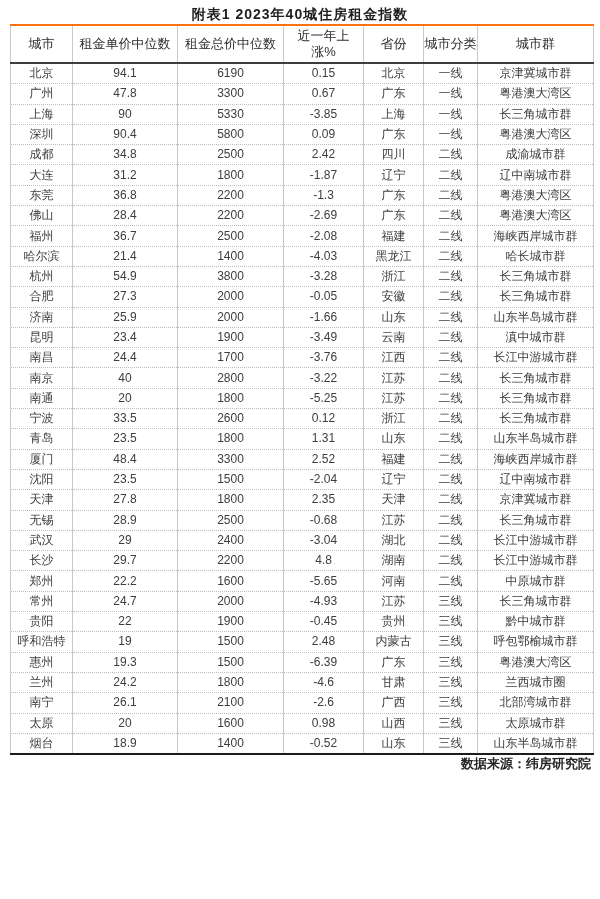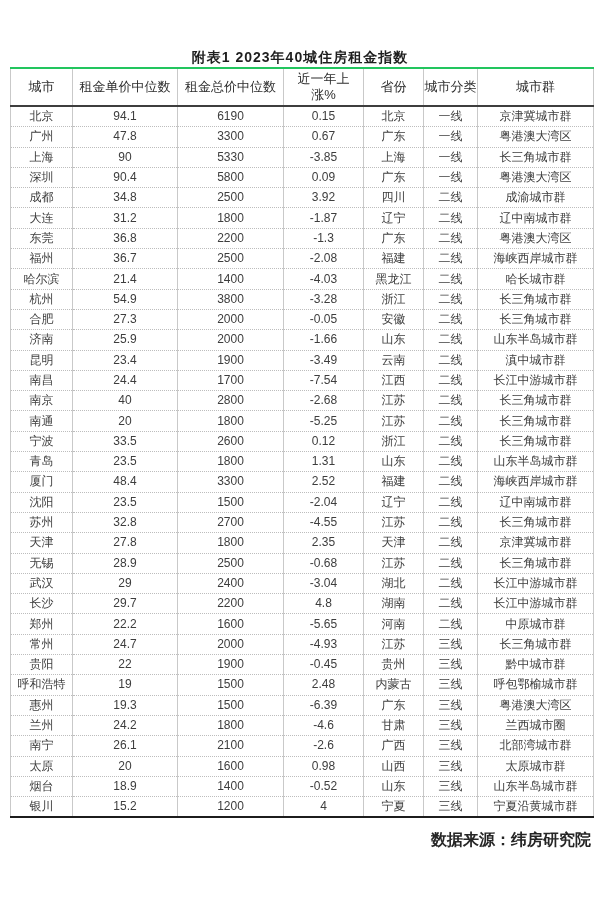--- a/index.html
+++ b/index.html
@@ -16,28 +16,27 @@
   }
   .page-title {
     text-align: center;
     font-size: 14px;
     font-weight: bold;
     color: #1f1f1f;
     padding-top: 4px;
     height: 20px;
     line-height: 20px;
     letter-spacing: 1px;
-    margin-top: 43px;
   }
   table.rent-table {
     border-collapse: collapse;
     table-layout: fixed;
     width: 583px;
     margin-left: 10px;
-    border-top: 2px solid #22c55e;
+    border-top: 2px solid #f97316;
     border-bottom: 2px solid #1c1c1c;
   }
   table.rent-table th,
   table.rent-table td {
     border-left: 1px solid #c9c9c9;
     border-right: 1px solid #c9c9c9;
     text-align: center;
     vertical-align: middle;
     overflow: hidden;
     white-space: normal;
@@ -57,22 +56,22 @@
   table.rent-table td {
     font-size: 12px;
     color: #3d3d3d;
     height: 19.3px;
     line-height: 19px;
     border-bottom: 1px dotted #bdbdbd;
   }
   .data-source {
     text-align: right;
     padding-right: 9px;
-    margin-top: 12px;
-    font-size: 16px;
+    margin-top: 0;
+    font-size: 13px;
     font-weight: bold;
     color: #262626;
   }
 </style>
 </head>
 <body>
 
 <div class="page-title">附表1  2023年40城住房租金指数</div>
 
 <table class="rent-table">
@@ -130,21 +129,21 @@
         <td>5800</td>
         <td>0.09</td>
         <td>广东</td>
         <td>一线</td>
         <td>粤港澳大湾区</td>
       </tr>
       <tr>
         <td>成都</td>
         <td>34.8</td>
         <td>2500</td>
-        <td>3.92</td>
+        <td>2.42</td>
         <td>四川</td>
         <td>二线</td>
         <td>成渝城市群</td>
       </tr>
       <tr>
         <td>大连</td>
         <td>31.2</td>
         <td>1800</td>
         <td>-1.87</td>
         <td>辽宁</td>
@@ -154,20 +153,29 @@
       <tr>
         <td>东莞</td>
         <td>36.8</td>
         <td>2200</td>
         <td>-1.3</td>
         <td>广东</td>
         <td>二线</td>
         <td>粤港澳大湾区</td>
       </tr>
       <tr>
+        <td>佛山</td>
+        <td>28.4</td>
+        <td>2200</td>
+        <td>-2.69</td>
+        <td>广东</td>
+        <td>二线</td>
+        <td>粤港澳大湾区</td>
+      </tr>
+      <tr>
         <td>福州</td>
         <td>36.7</td>
         <td>2500</td>
         <td>-2.08</td>
         <td>福建</td>
         <td>二线</td>
         <td>海峡西岸城市群</td>
       </tr>
       <tr>
         <td>哈尔滨</td>
@@ -211,30 +219,30 @@
         <td>1900</td>
         <td>-3.49</td>
         <td>云南</td>
         <td>二线</td>
         <td>滇中城市群</td>
       </tr>
       <tr>
         <td>南昌</td>
         <td>24.4</td>
         <td>1700</td>
-        <td>-7.54</td>
+        <td>-3.76</td>
         <td>江西</td>
         <td>二线</td>
         <td>长江中游城市群</td>
       </tr>
       <tr>
         <td>南京</td>
         <td>40</td>
         <td>2800</td>
-        <td>-2.68</td>
+        <td>-3.22</td>
         <td>江苏</td>
         <td>二线</td>
         <td>长三角城市群</td>
       </tr>
       <tr>
         <td>南通</td>
         <td>20</td>
         <td>1800</td>
         <td>-5.25</td>
         <td>江苏</td>
@@ -271,29 +279,20 @@
       <tr>
         <td>沈阳</td>
         <td>23.5</td>
         <td>1500</td>
         <td>-2.04</td>
         <td>辽宁</td>
         <td>二线</td>
         <td>辽中南城市群</td>
       </tr>
       <tr>
-        <td>苏州</td>
-        <td>32.8</td>
-        <td>2700</td>
-        <td>-4.55</td>
-        <td>江苏</td>
-        <td>二线</td>
-        <td>长三角城市群</td>
-      </tr>
-      <tr>
         <td>天津</td>
         <td>27.8</td>
         <td>1800</td>
         <td>2.35</td>
         <td>天津</td>
         <td>二线</td>
         <td>京津冀城市群</td>
       </tr>
       <tr>
         <td>无锡</td>
@@ -395,26 +394,17 @@
         <td>太原城市群</td>
       </tr>
       <tr>
         <td>烟台</td>
         <td>18.9</td>
         <td>1400</td>
         <td>-0.52</td>
         <td>山东</td>
         <td>三线</td>
         <td>山东半岛城市群</td>
-      </tr>
-      <tr>
-        <td>银川</td>
-        <td>15.2</td>
-        <td>1200</td>
-        <td>4</td>
-        <td>宁夏</td>
-        <td>三线</td>
-        <td>宁夏沿黄城市群</td>
       </tr>
     </tbody>
 </table>
 
 <div class="data-source">数据来源：纬房研究院</div>
 
 </body></html>

